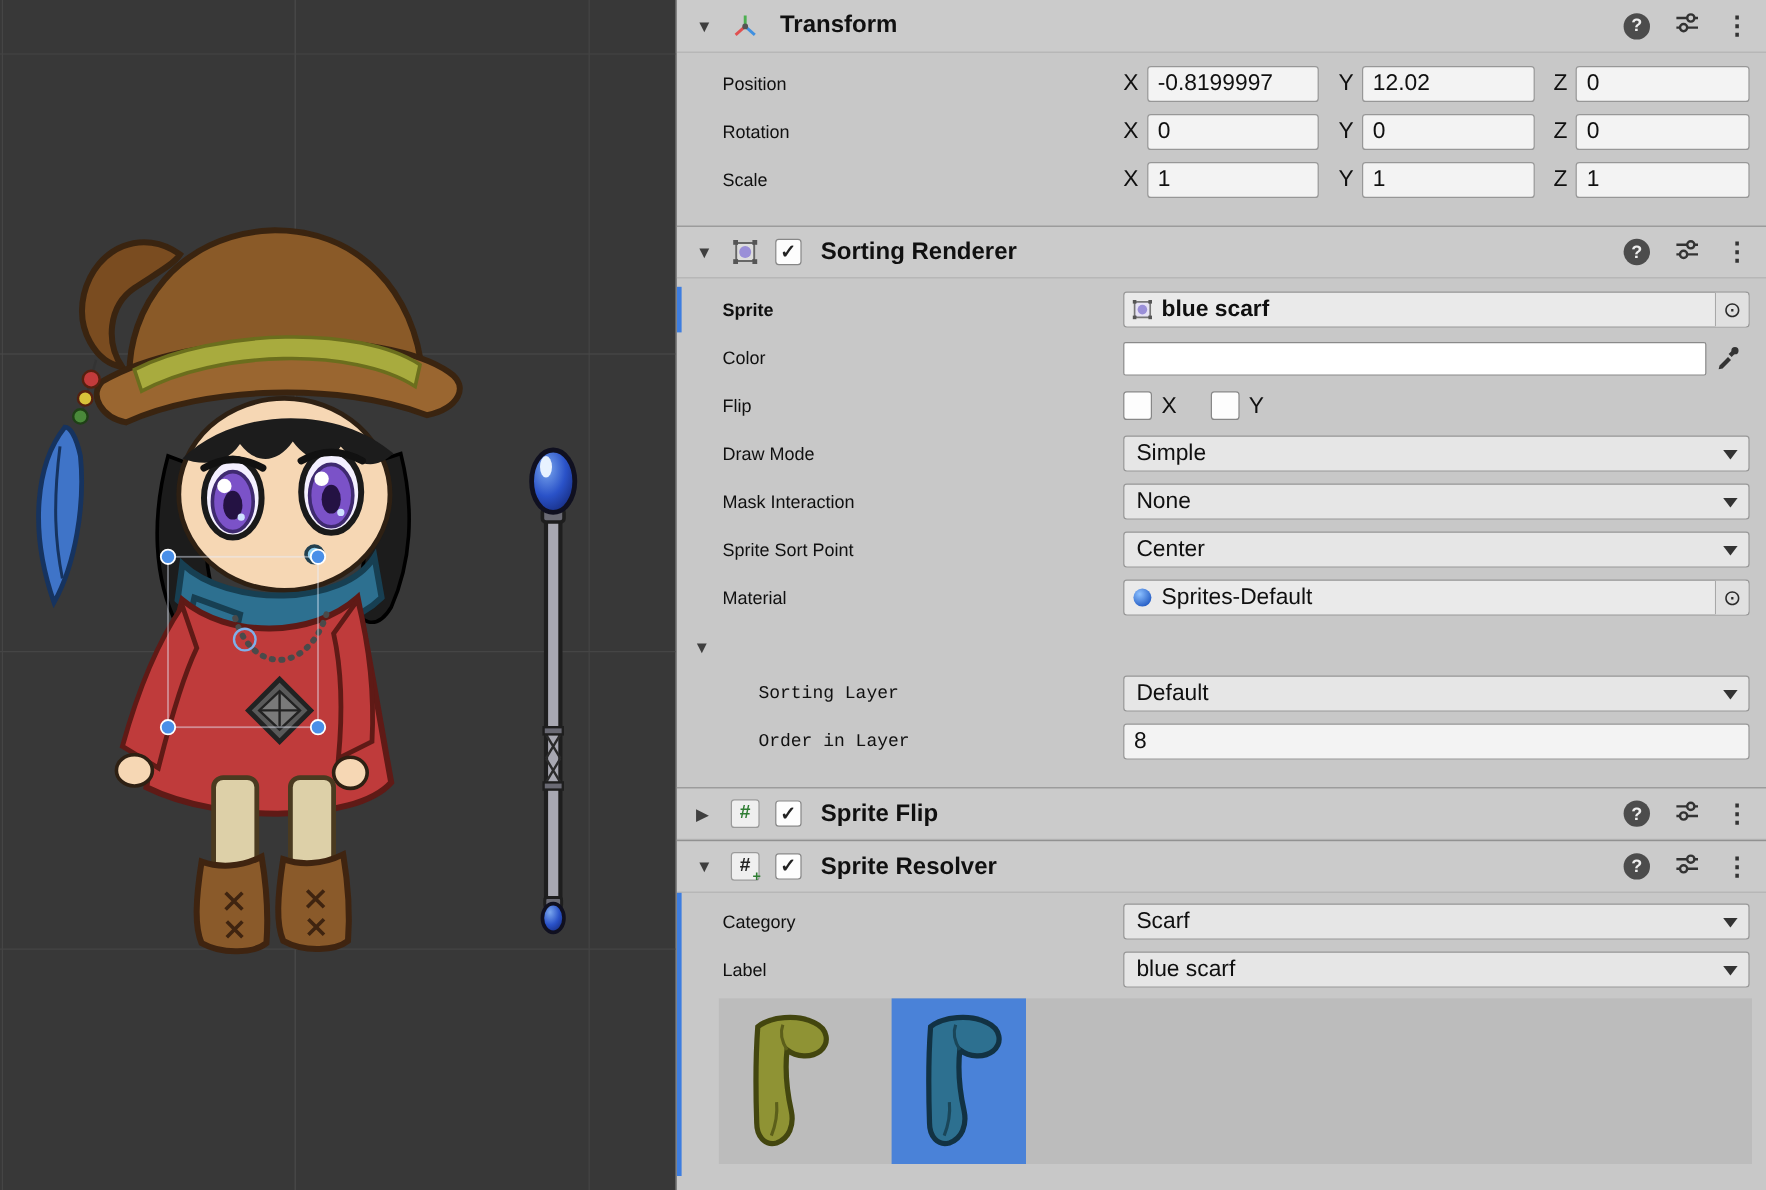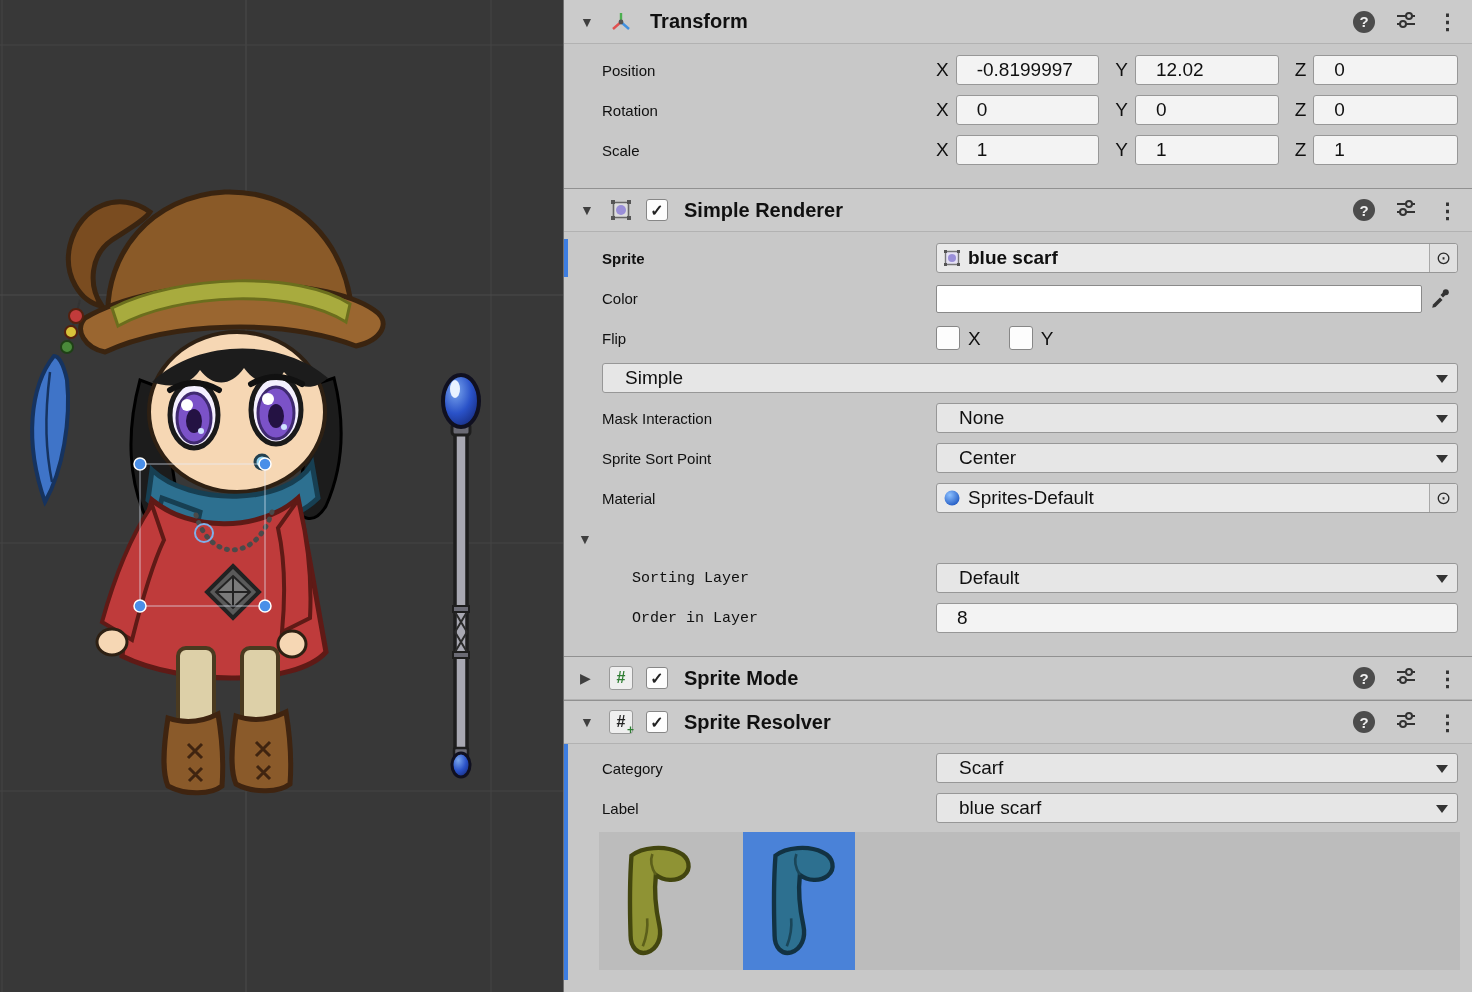--- a/index.html
+++ b/index.html
@@ -54,29 +54,29 @@
   .row.sub .row-label { padding-left:30px;font-family:Liberation Mono, monospace; }
   .row-field { flex:1; display:flex; align-items:flex-end; min-width:0; }
 
   .override::before {
     content:""; position:absolute; left:0; top:1px; bottom:1px; width:4px;
     background:var(--override-blue, #3d7de0);
   }
 
   .tfield {
     height:30px; background:#f3f3f3; border:1px solid #979797; border-radius:3px;
-    font-size:19px; padding:0 20px; color:#101010; font-family:inherit; width:100%; min-width:0;
+    font-size:19px; padding:0 8px; color:#101010; font-family:inherit; width:100%; min-width:0;
   }
   .vec { display:flex; flex:1; gap:16px; min-width:0; }
   .axis-group { display:flex; align-items:center; flex:1; min-width:0; }
   .axis-letter { font-size:19px; margin-right:7px; flex-shrink:0; }
 
   .dropdown {
     flex:1; height:30px; background:#e6e6e6; border:1px solid #979797; border-radius:3px;
-    display:flex; align-items:center; padding:0 22px; font-size:19px; position:relative; min-width:0; cursor:default;
+    display:flex; align-items:center; padding:0 10px; font-size:19px; position:relative; min-width:0; cursor:default;
   }
   .dd-arrow { position:absolute; right:9px; top:11px; width:0; height:0;
     border-left:6px solid transparent; border-right:6px solid transparent; border-top:8px solid #333; }
 
   .obj-field {
     flex:1; height:30px; background:#eaeaea; border:1px solid #979797; border-radius:3px;
     display:flex; align-items:center; font-size:19px; padding-left:5px; min-width:0;
   }
   .obj-text { margin-left:6px; white-space:nowrap; overflow:hidden; }
   .obj-picker {
@@ -317,21 +317,21 @@
         <svg width="24" height="24" viewBox="0 0 24 24">
           <rect x="4.5" y="4.5" width="15" height="15" rx="2" fill="#ddd" stroke="#666" stroke-width="1.6"></rect>
           <circle cx="12" cy="12" r="5" fill="#9a8fd8"></circle>
           <rect x="2" y="2" width="4" height="4" fill="#555"></rect>
             <rect x="18" y="2" width="4" height="4" fill="#555"></rect>
           <rect x="2" y="18" width="4" height="4" fill="#555"></rect>
             <rect x="18" y="18" width="4" height="4" fill="#555"></rect>
         </svg>
       </span>
       <span class="checkbox">✓</span>
-      <span class="comp-title">Simple Renderer</span>
+      <span class="comp-title">Sorting Renderer</span>
       <span class="header-icons">
         <span class="help-icon">?</span>
         <span>
           <svg width="22" height="22" viewBox="0 0 22 22">
             <line x1="2" y1="7" x2="20" y2="7" stroke="#333" stroke-width="2"></line>
             <circle cx="14" cy="7" r="3" fill="#cbcbcb" stroke="#333" stroke-width="2"></circle>
             <line x1="2" y1="15" x2="20" y2="15" stroke="#333" stroke-width="2"></line>
             <circle cx="8" cy="15" r="3" fill="#cbcbcb" stroke="#333" stroke-width="2"></circle>
           </svg>
         </span>
@@ -374,20 +374,21 @@
       <div class="row">
         <span class="row-label">Flip</span>
         <div class="row-field">
           <span class="checkbox small"></span>
           <span class="flip-letter">X</span>
           <span class="checkbox small"></span>
           <span class="flip-letter">Y</span>
         </div>
       </div>
       <div class="row">
+        <span class="row-label">Draw Mode</span>
         <div class="row-field">
           <div class="dropdown">
             <span>Simple</span>
             <span class="dd-arrow"></span>
           </div>
         </div>
       </div>
       <div class="row">
         <span class="row-label">Mask Interaction</span>
         <div class="row-field">
@@ -447,21 +448,21 @@
     </div>
 
     <div class="gap"></div>
 
     <div class="comp-header">
       <span class="foldout">▶</span>
       <span class="comp-icon">
         <span class="hash-icon hash-green">#</span>
       </span>
       <span class="checkbox">✓</span>
-      <span class="comp-title">Sprite Mode</span>
+      <span class="comp-title">Sprite Flip</span>
       <span class="header-icons">
         <span class="help-icon">?</span>
         <span>
           <svg width="22" height="22" viewBox="0 0 22 22">
             <line x1="2" y1="7" x2="20" y2="7" stroke="#333" stroke-width="2"></line>
             <circle cx="14" cy="7" r="3" fill="#cbcbcb" stroke="#333" stroke-width="2"></circle>
             <line x1="2" y1="15" x2="20" y2="15" stroke="#333" stroke-width="2"></line>
             <circle cx="8" cy="15" r="3" fill="#cbcbcb" stroke="#333" stroke-width="2"></circle>
           </svg>
         </span>

